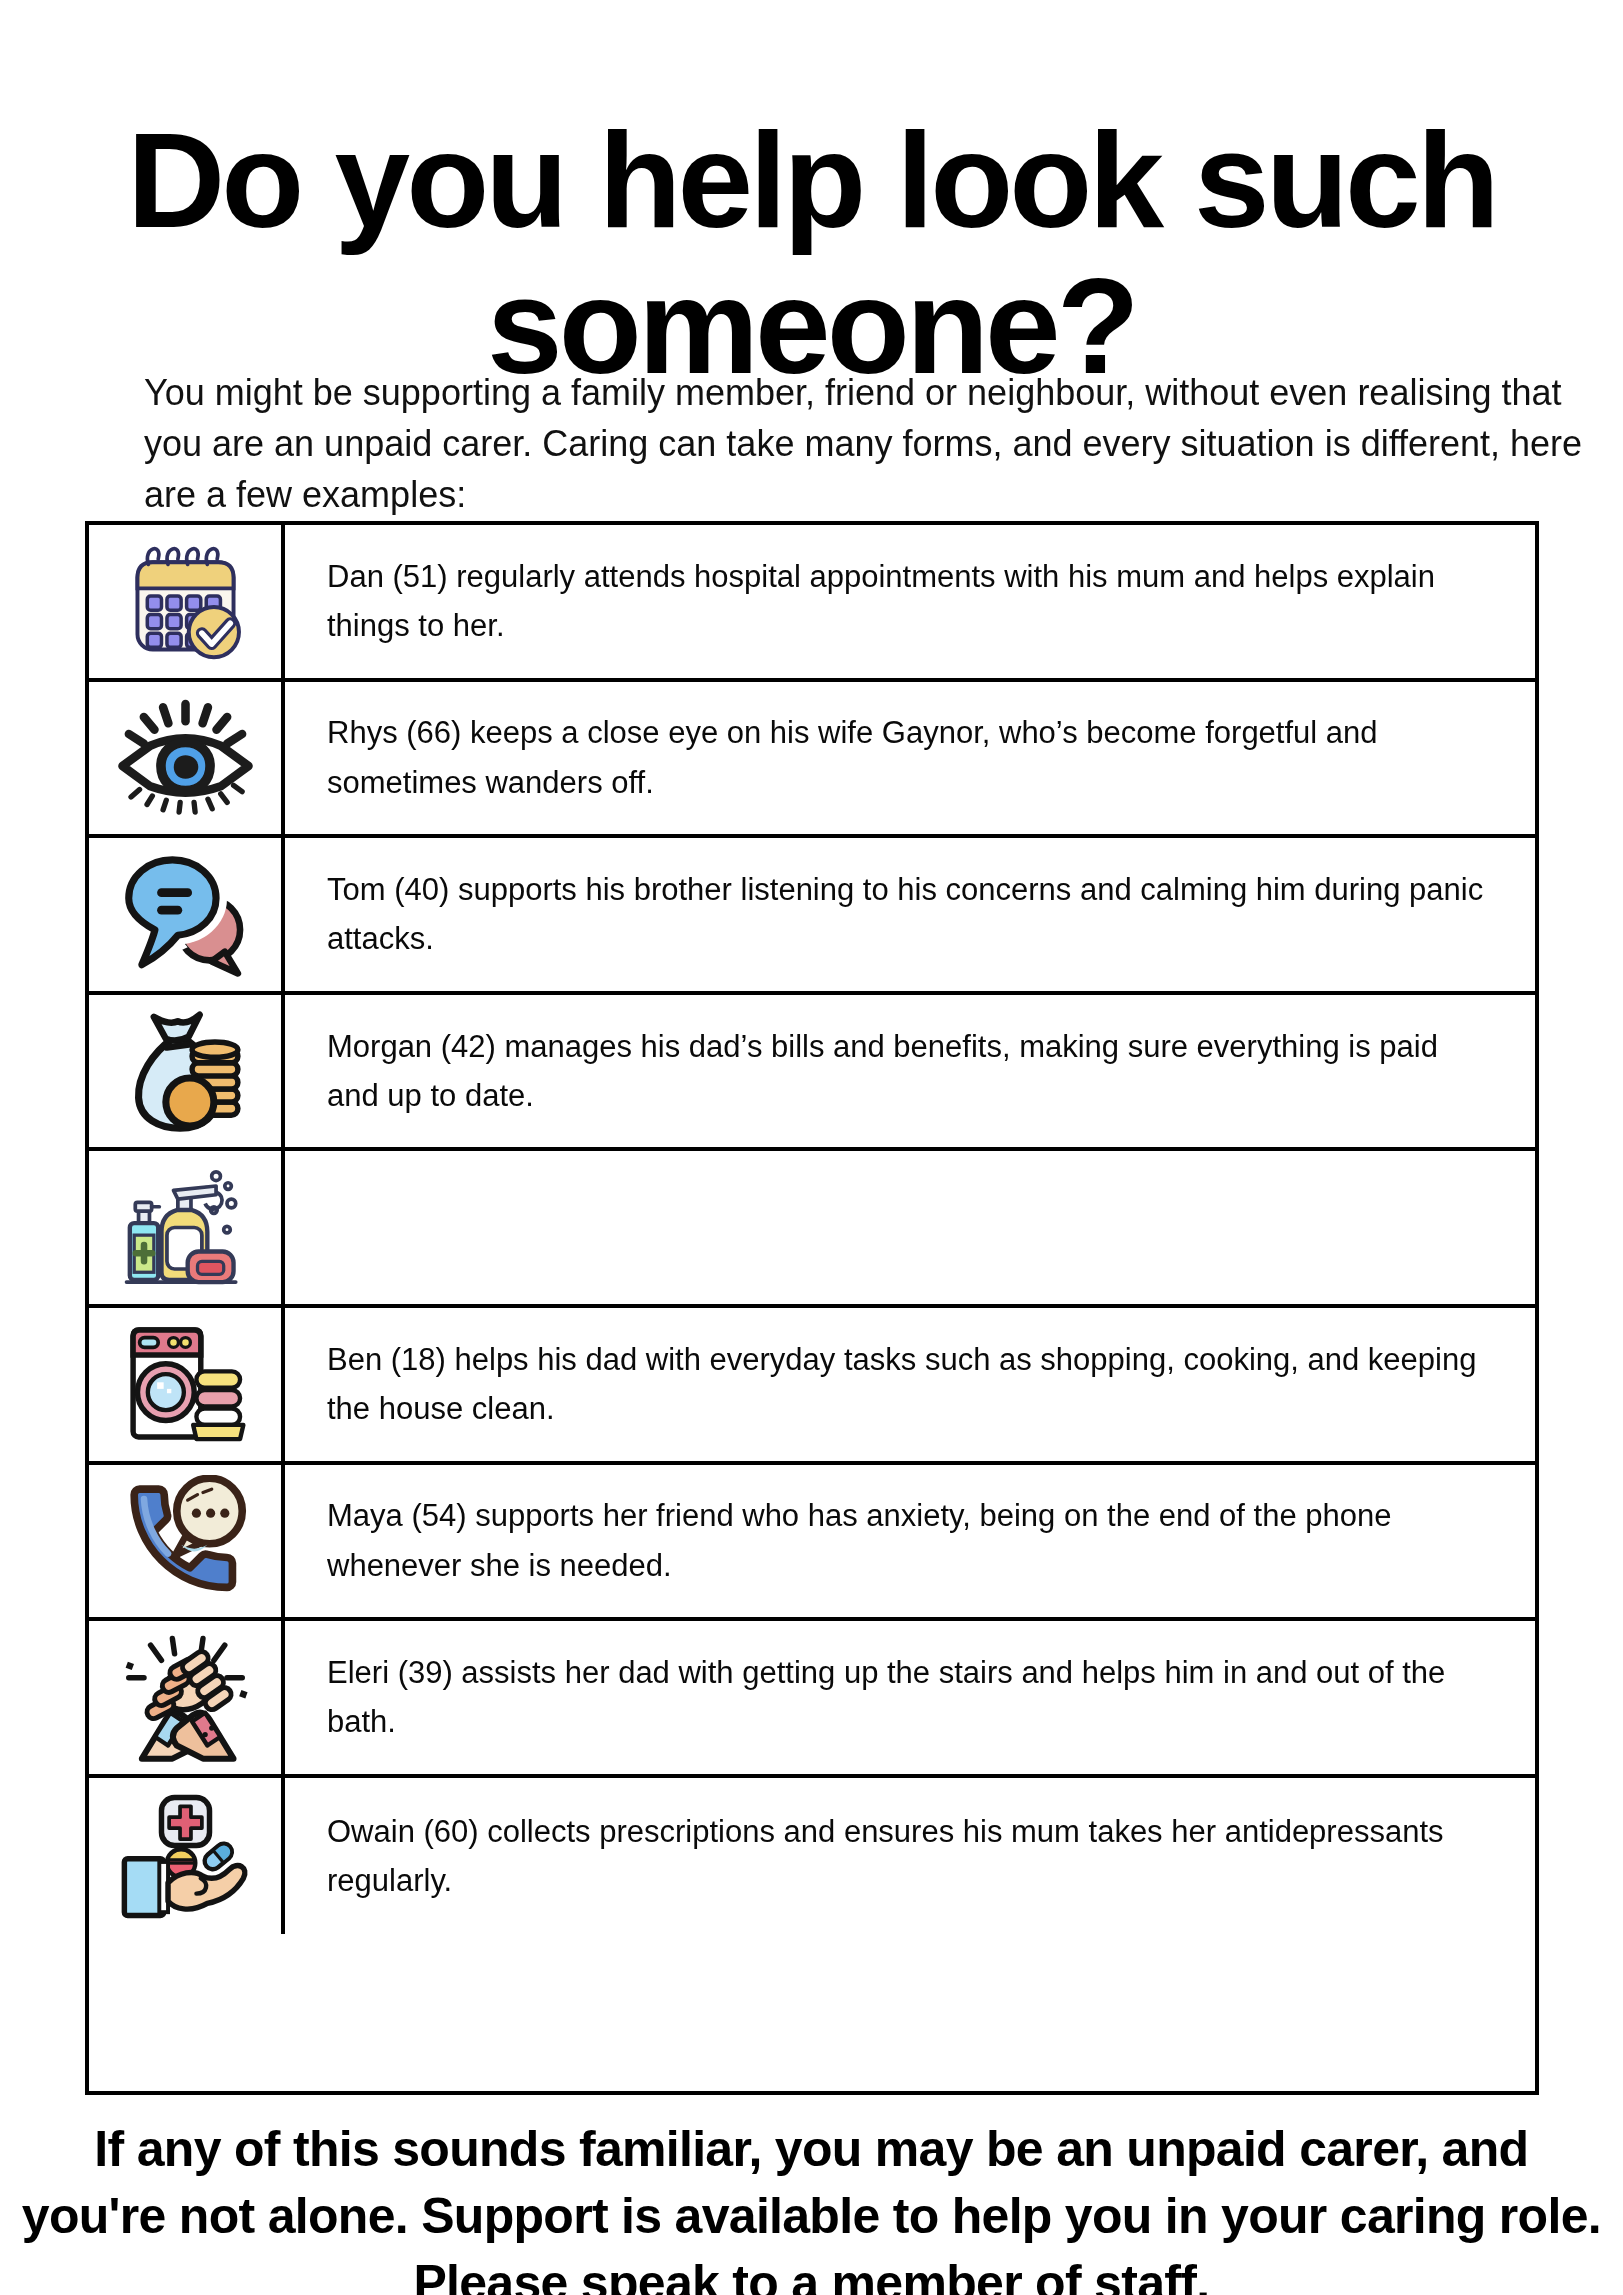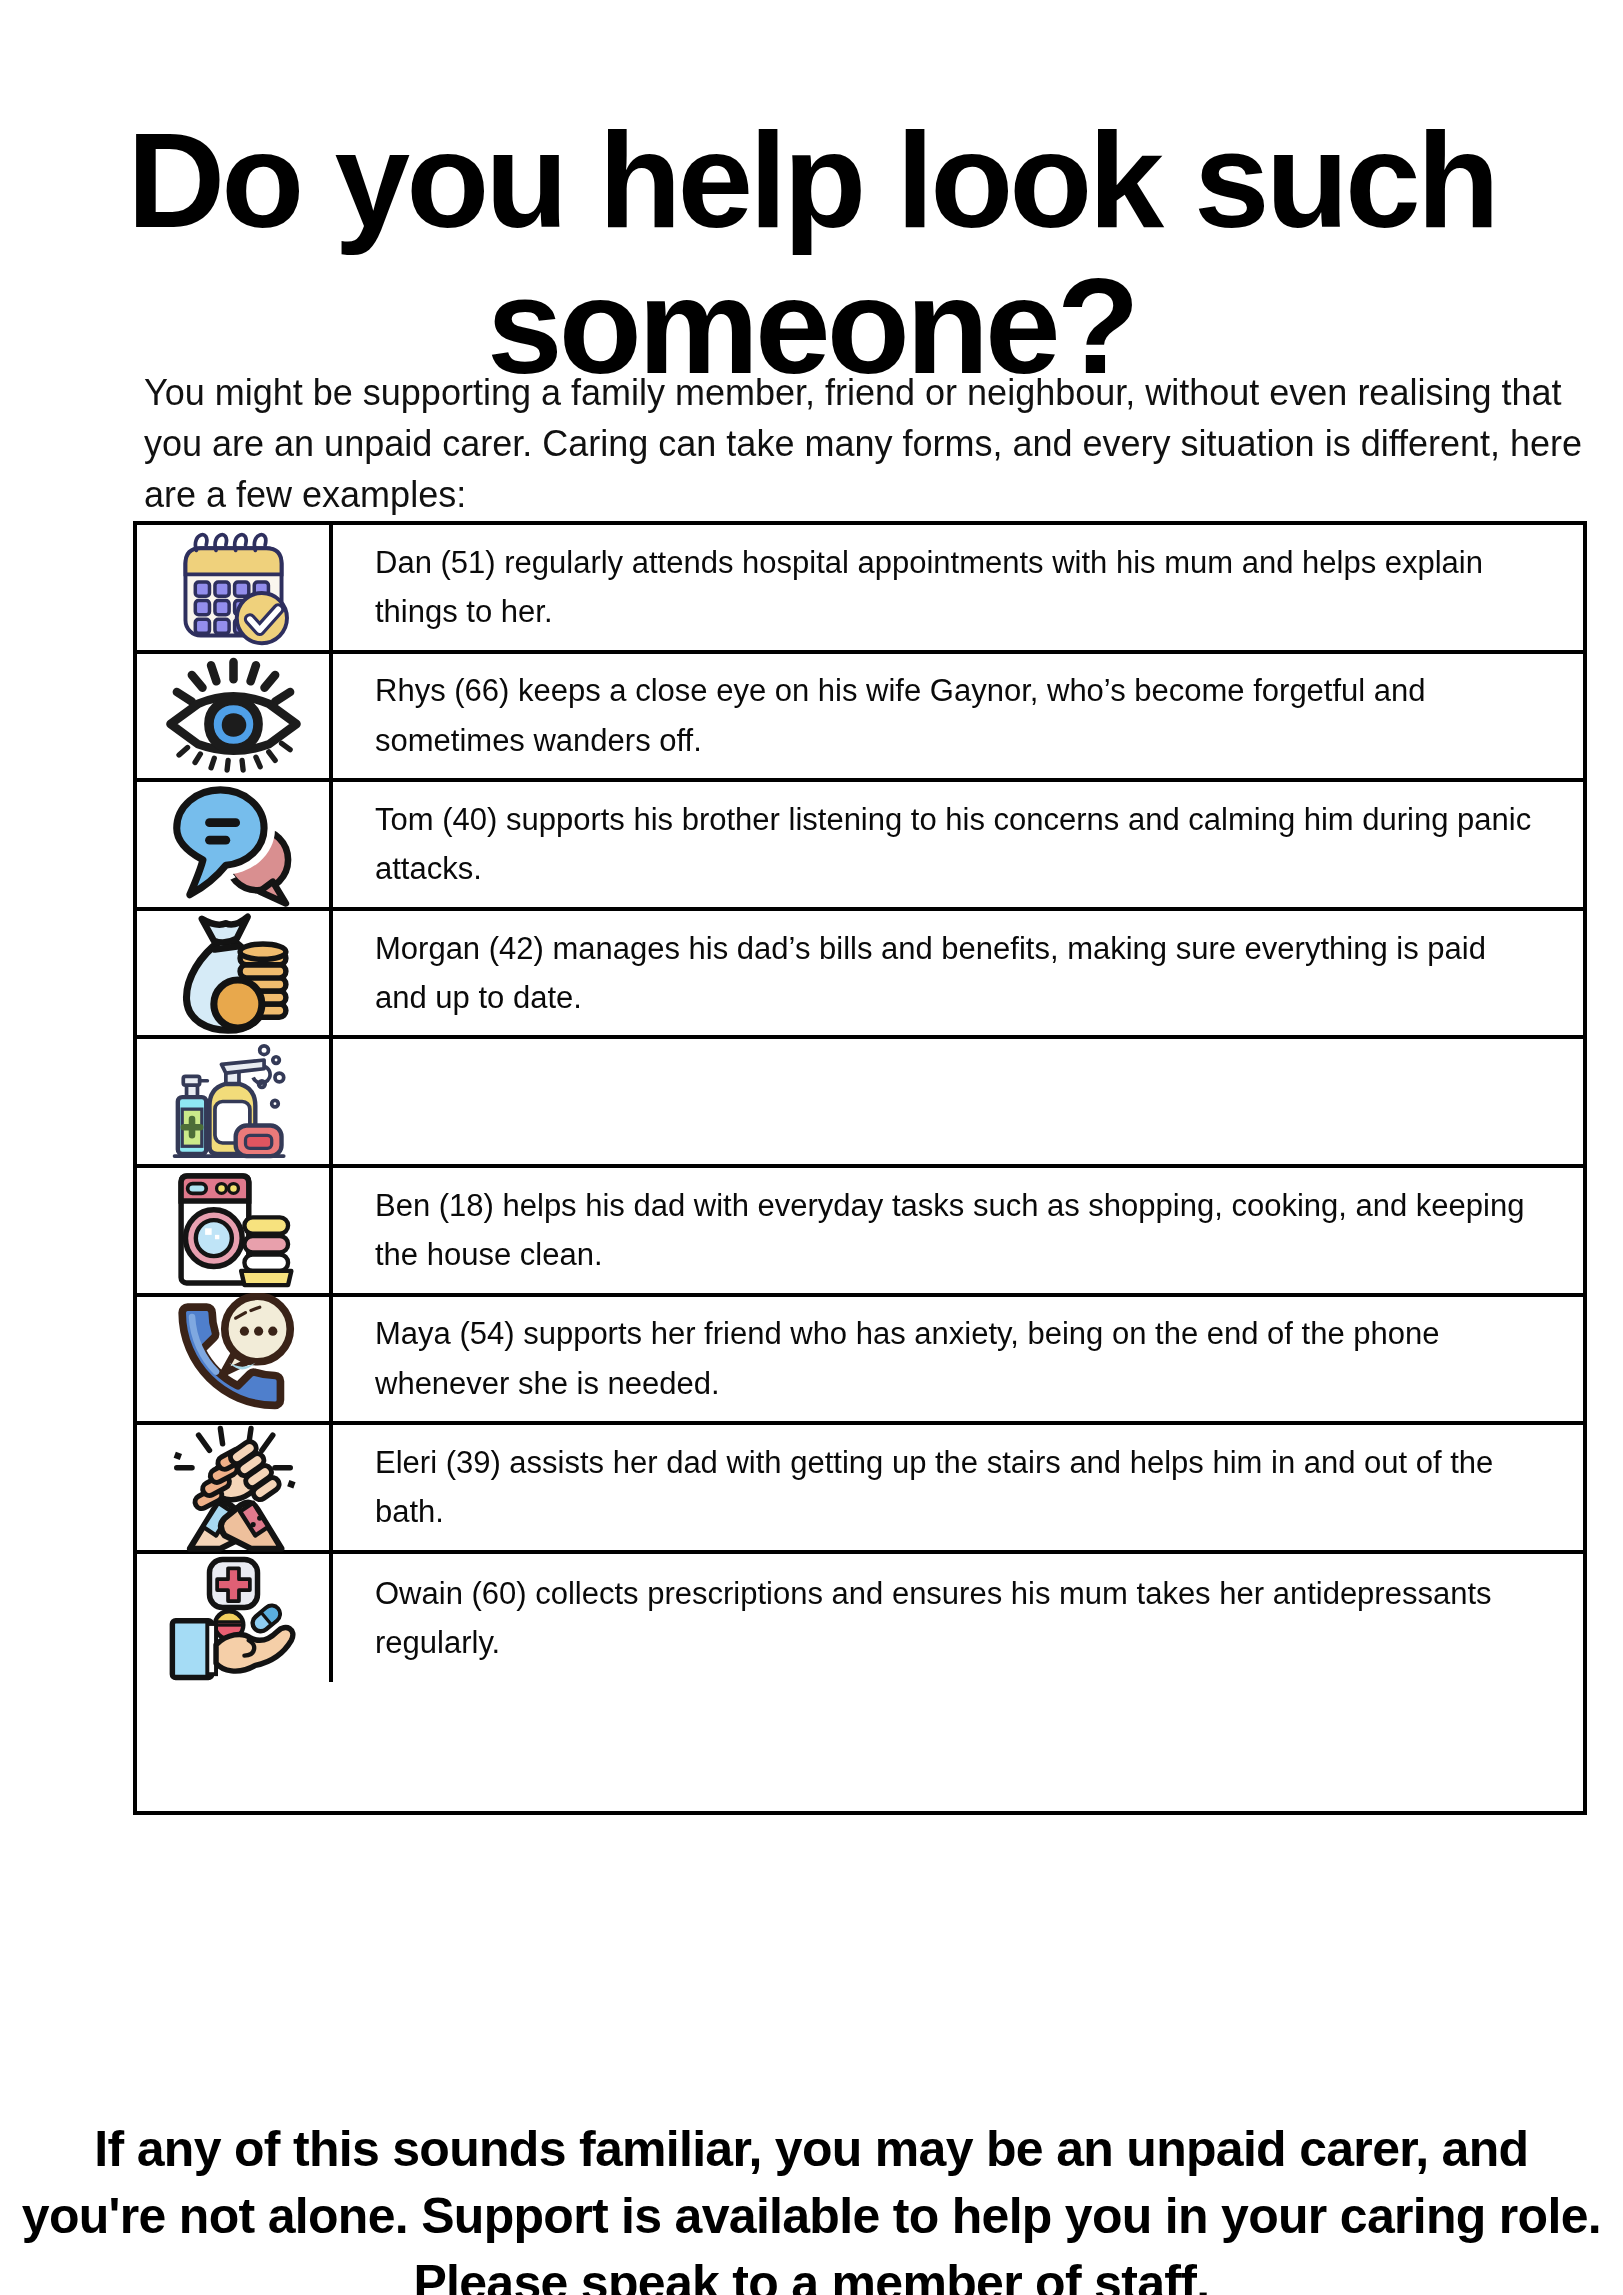--- a/index.html
+++ b/index.html
@@ -9,23 +9,23 @@
   }
   .title{
     position:absolute;top:17px;left:0;width:100%;text-align:center;
     font-weight:bold;font-size:136px;line-height:1.07;letter-spacing:-3.9px;color:#000;
   }
   .intro{
     position:absolute;top:331px;left:103px;width:1449px;
     font-size:36px;line-height:1.42;color:#111;margin-left:41px;
   }
   .examples{
-    position:absolute;top:521px;left:85px;width:1454px;height:1294px;
+    position:absolute;top:521px;left:85px;width:1454px;height:1574px;
     box-sizing:border-box;border:4.6px solid #000;background:#fff;
-    display:grid;grid-template-rows:repeat(10,1fr);margin-left:48px;
+    display:grid;grid-template-rows:repeat(10,1fr);
   }
   .row{display:grid;grid-template-columns:196px 1fr;border-bottom:4.6px solid #000;min-height:0;}
   .row:last-child{border-bottom:none;border-radius:21px;}
   .icon-cell{
     border-right:4.6px solid #000;display:flex;align-items:center;justify-content:center;
     min-height:0;background:#fff;
   }
   .icon{width:139px;height:131px;display:block;}
   .text-cell{display:flex;align-items:center;padding:0 46px 0 42px;min-height:0;}
   .text-cell p{margin:0;font-size:31px;line-height:1.6;color:#0a0a0a;}

